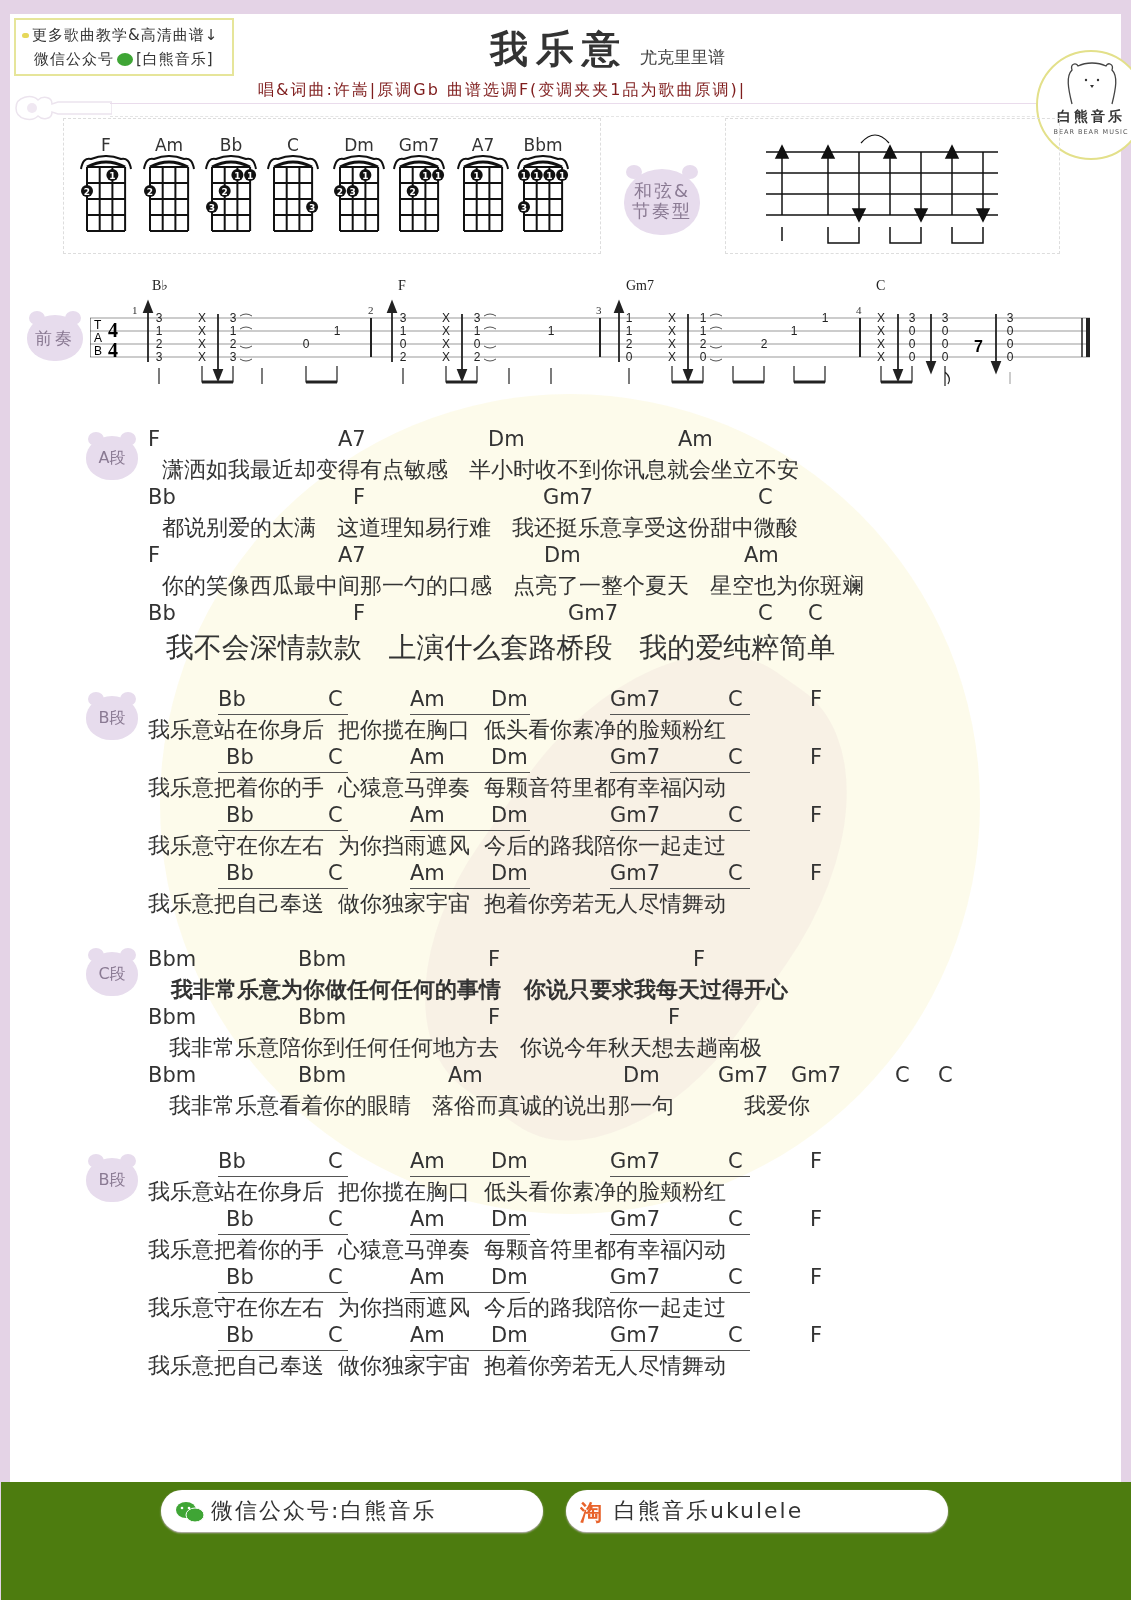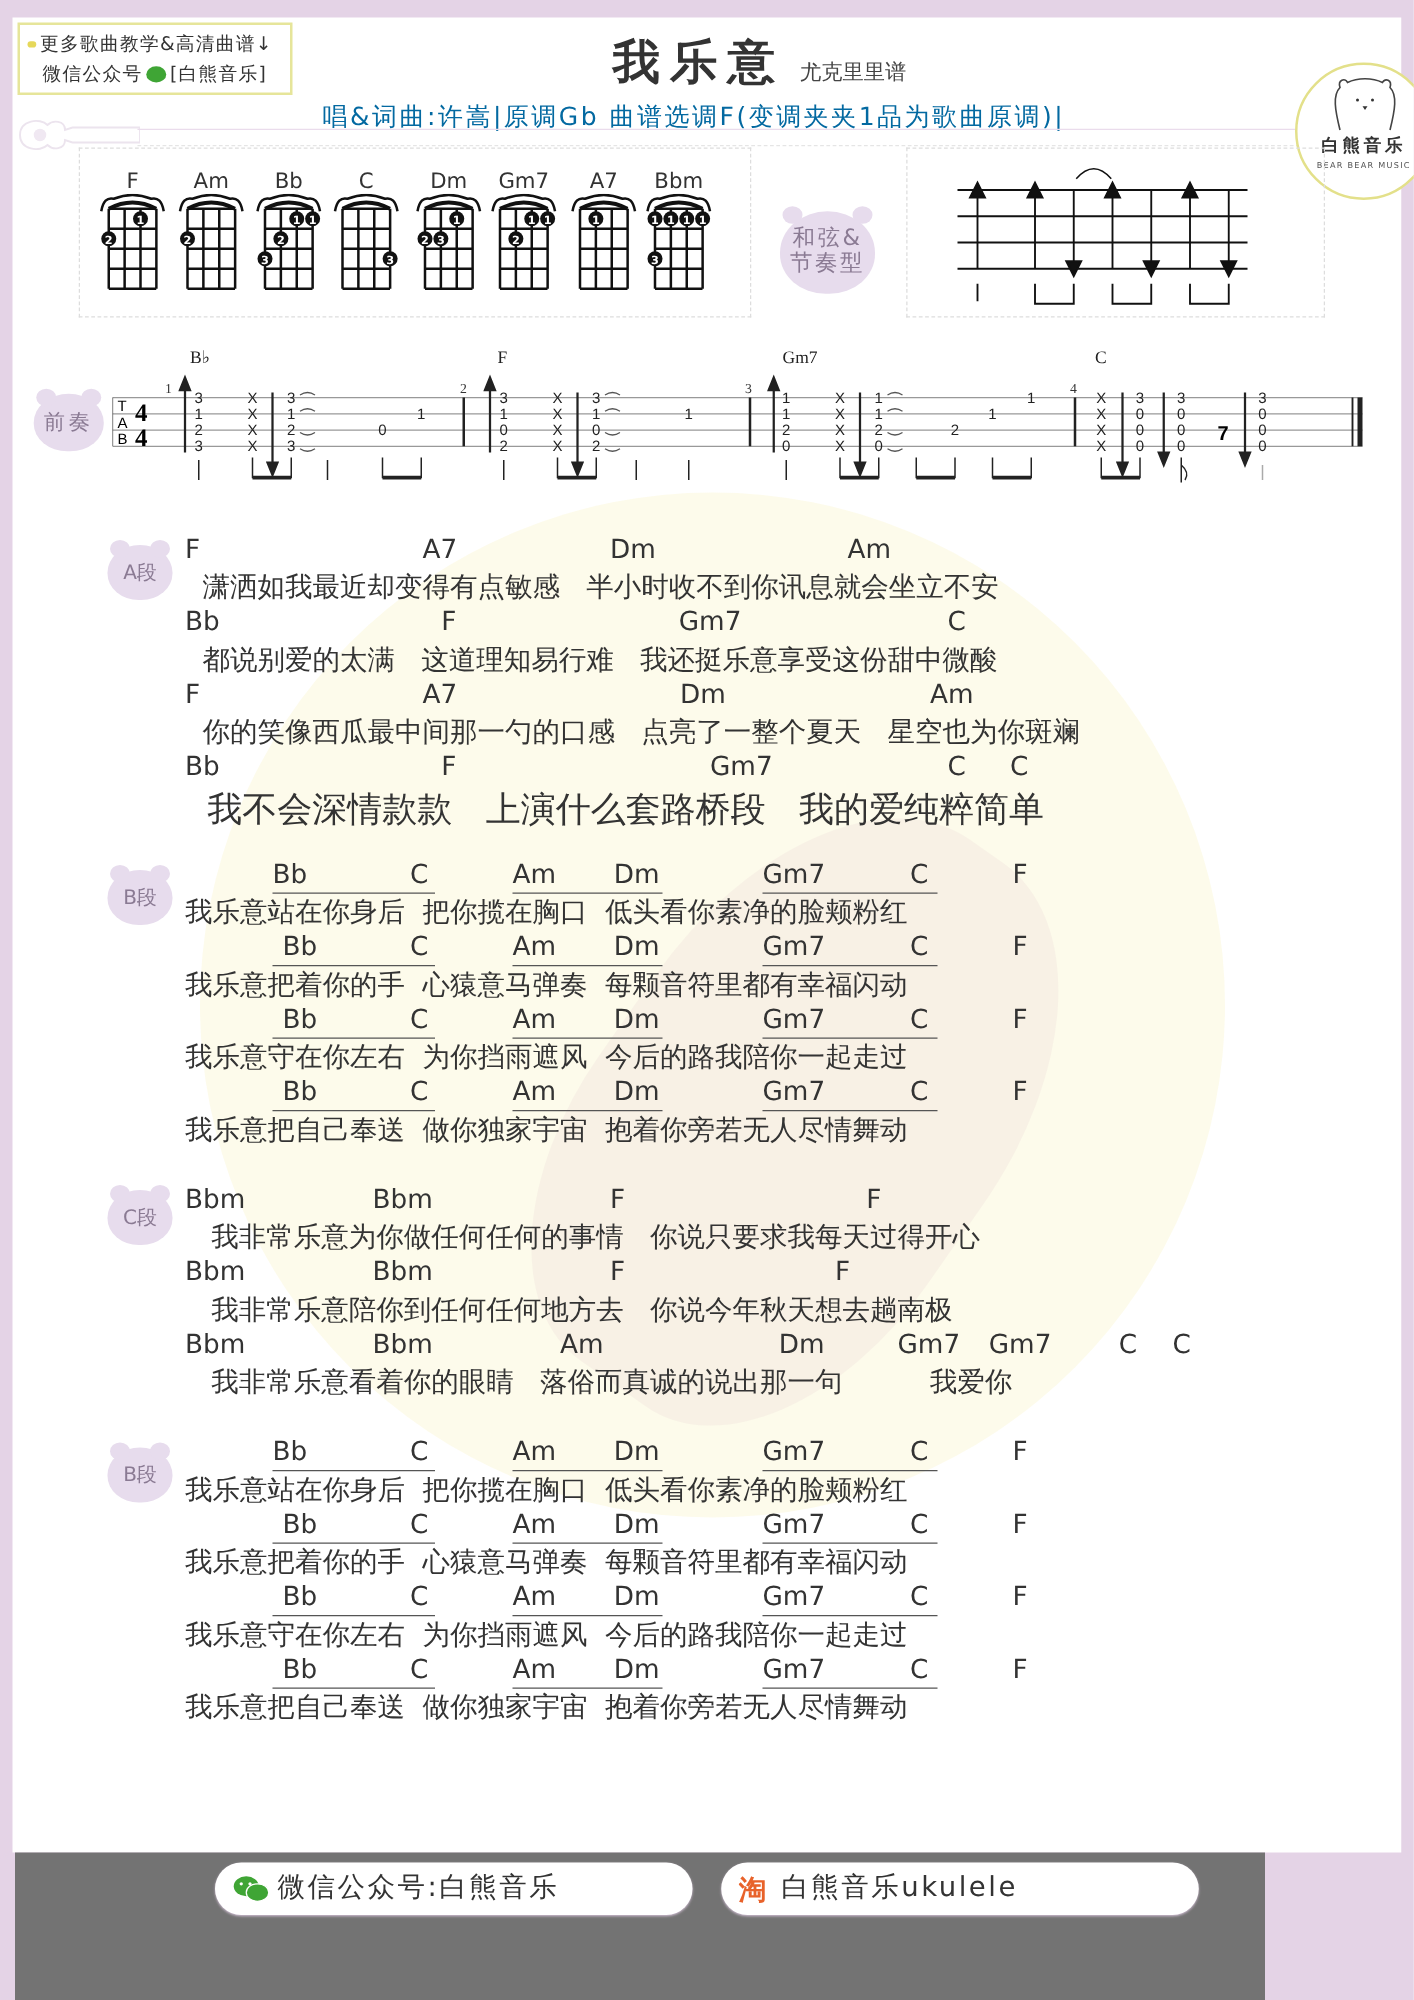--- a/index.html
+++ b/index.html
@@ -5,42 +5,42 @@
   html,body{margin:0;padding:0;}
   body{width:1131px;height:1600px;background:#e4d3e6;position:relative;overflow:hidden;font-family:"DejaVu Sans","Liberation Sans",sans-serif;color:#333;}
   .page{position:absolute;left:10px;top:14px;width:1111px;height:1468px;background:#fff;}
   .watermark{position:absolute;left:150px;top:380px;width:820px;height:820px;border-radius:50%;background:#fdfbe9;opacity:.9;}
   .watermark2{position:absolute;left:470px;top:620px;width:320px;height:520px;border-radius:45% 45% 40% 40%;background:#f6efe4;transform:rotate(35deg);opacity:.8;}
   .promo{position:absolute;left:14px;top:18px;width:220px;height:58px;border:2px solid #e6e59a;box-sizing:border-box;font-size:15px;line-height:24px;padding:3px 0 0 6px;color:#333;letter-spacing:1px;}
   .promo .dot{display:inline-block;width:7px;height:5px;background:#e6d85a;border-radius:3px;margin-right:3px;vertical-align:middle;}
   .promo .wx{display:inline-block;width:16px;height:13px;background:#3fa535;border-radius:50%;vertical-align:middle;margin:0 3px;}
   .title{position:absolute;left:490px;top:24px;font-size:38px;font-weight:bold;letter-spacing:8px;color:#333;}
   .subtitle-tag{position:absolute;left:640px;top:46px;font-size:17px;color:#444;}
-  .credits{position:absolute;left:258px;top:80px;font-size:20px;letter-spacing:2px;color:#0369a1;}
+  .credits{position:absolute;left:258px;top:80px;font-size:16px;letter-spacing:2px;color:#7f1d1d;}
   .hr{position:absolute;left:110px;top:103px;width:1000px;height:0;border-top:1px solid #eadcec;}
   .hr-dash{position:absolute;left:110px;top:116px;width:1000px;height:0;border-top:1px dashed #e5e5e5;}
   .uke-outline{position:absolute;left:12px;top:90px;width:100px;height:36px;}
   .logo{position:absolute;left:1036px;top:50px;width:110px;height:110px;border:2px solid #e3e08a;border-radius:50%;background:#fff;text-align:center;box-sizing:border-box;}
   .logo .cn{position:absolute;top:56px;left:0;right:0;font-size:14px;font-weight:bold;letter-spacing:3px;color:#333;}
   .logo .en{position:absolute;top:76px;left:0;right:0;font-size:6.5px;letter-spacing:1px;color:#555;}
   .chord-box{position:absolute;left:63px;top:118px;width:538px;height:136px;border:1px dashed #ddd;box-sizing:border-box;}
   .chord{position:absolute;top:16px;width:58px;text-align:center;}
   .chord .name{font-size:17px;color:#333;height:20px;line-height:20px;}
   .rhythm-box{position:absolute;left:725px;top:118px;width:335px;height:136px;border:1px dashed #ddd;box-sizing:border-box;}
   .bear-badge{position:absolute;width:56px;height:50px;background:#e7dced;border-radius:50% 50% 48% 48%;color:#8a7a93;font-size:14px;text-align:center;box-sizing:border-box;}
   .bear-badge::before,.bear-badge::after{content:"";position:absolute;top:-4px;width:16px;height:14px;background:#e7dced;border-radius:50%;}
   .bear-badge::before{left:2px}.bear-badge::after{right:2px}
   .badge-rhythm{left:624px;top:169px;width:76px;height:66px;padding-top:12px;line-height:20px;font-size:18px;letter-spacing:2px;}
   .badge-intro{left:27px;top:315px;width:56px;height:46px;line-height:46px;font-size:17px;letter-spacing:3px;}
   .badge-sec{left:86px;width:52px;height:44px;line-height:44px;font-size:16px;}
   .tab{position:absolute;left:90px;top:280px;width:1020px;height:120px;}
   .lyr-line{position:absolute;white-space:pre;}
   .chd{position:absolute;font-size:21px;color:#333;}
   .ul{position:absolute;height:0;border-top:1.5px solid #555;}
-  .footer{position:absolute;left:12px;top:1482px;width:1000px;height:118px;background:#737373;}
+  .footer{position:absolute;left:1px;top:1482px;width:1131px;height:118px;background:#4d7c0f;}
   .pill{position:absolute;height:42px;background:#fff;border-radius:22px;box-shadow:0 1px 2px #cdbcd0;font-size:22px;letter-spacing:2px;color:#333;line-height:42px;box-sizing:border-box;padding-left:14px;}
   .pill .ic{display:inline-block;vertical-align:middle;margin-right:6px;}
 </style>
 </head>
 <body>
 
 <div class="page">
   <div class="watermark"></div>
   <div class="watermark2"></div>
 </div>
@@ -490,21 +490,21 @@
     <div class="chd" style="left: 728px; top: 861px;">C</div>
     <div class="chd" style="left: 810px; top: 861px;">F</div>
     <div class="ul" style="left: 218px; top: 888px; width: 130px;"></div>
     <div class="ul" style="left: 410px; top: 888px; width: 120px;"></div>
     <div class="ul" style="left: 610px; top: 888px; width: 140px;"></div>
     <div class="lyr-line" style="left: 148px; top: 889px; font-size: 22px;">我乐意把自己奉送  做你独家宇宙  抱着你旁若无人尽情舞动</div>
     <div class="chd" style="left: 148px; top: 947px;">Bbm</div>
     <div class="chd" style="left: 298px; top: 947px;">Bbm</div>
     <div class="chd" style="left: 488px; top: 947px;">F</div>
     <div class="chd" style="left: 693px; top: 947px;">F</div>
-    <div class="lyr-line" style="left: 148px; top: 975px; font-size: 22px;">   我非常乐意为你做任何任何的事情   你说只要求我每天过得开心</div>
+    <div class="lyr-line" style="left: 148px; top: 975px; font-size: 22px; font-weight: bold;">   我非常乐意为你做任何任何的事情   你说只要求我每天过得开心</div>
     <div class="chd" style="left: 148px; top: 1005px;">Bbm</div>
     <div class="chd" style="left: 298px; top: 1005px;">Bbm</div>
     <div class="chd" style="left: 488px; top: 1005px;">F</div>
     <div class="chd" style="left: 668px; top: 1005px;">F</div>
     <div class="lyr-line" style="left: 148px; top: 1033px; font-size: 22px;">   我非常乐意陪你到任何任何地方去   你说今年秋天想去趟南极</div>
     <div class="chd" style="left: 148px; top: 1063px;">Bbm</div>
     <div class="chd" style="left: 298px; top: 1063px;">Bbm</div>
     <div class="chd" style="left: 448px; top: 1063px;">Am</div>
     <div class="chd" style="left: 623px; top: 1063px;">Dm</div>
     <div class="chd" style="left: 718px; top: 1063px;">Gm7</div>

